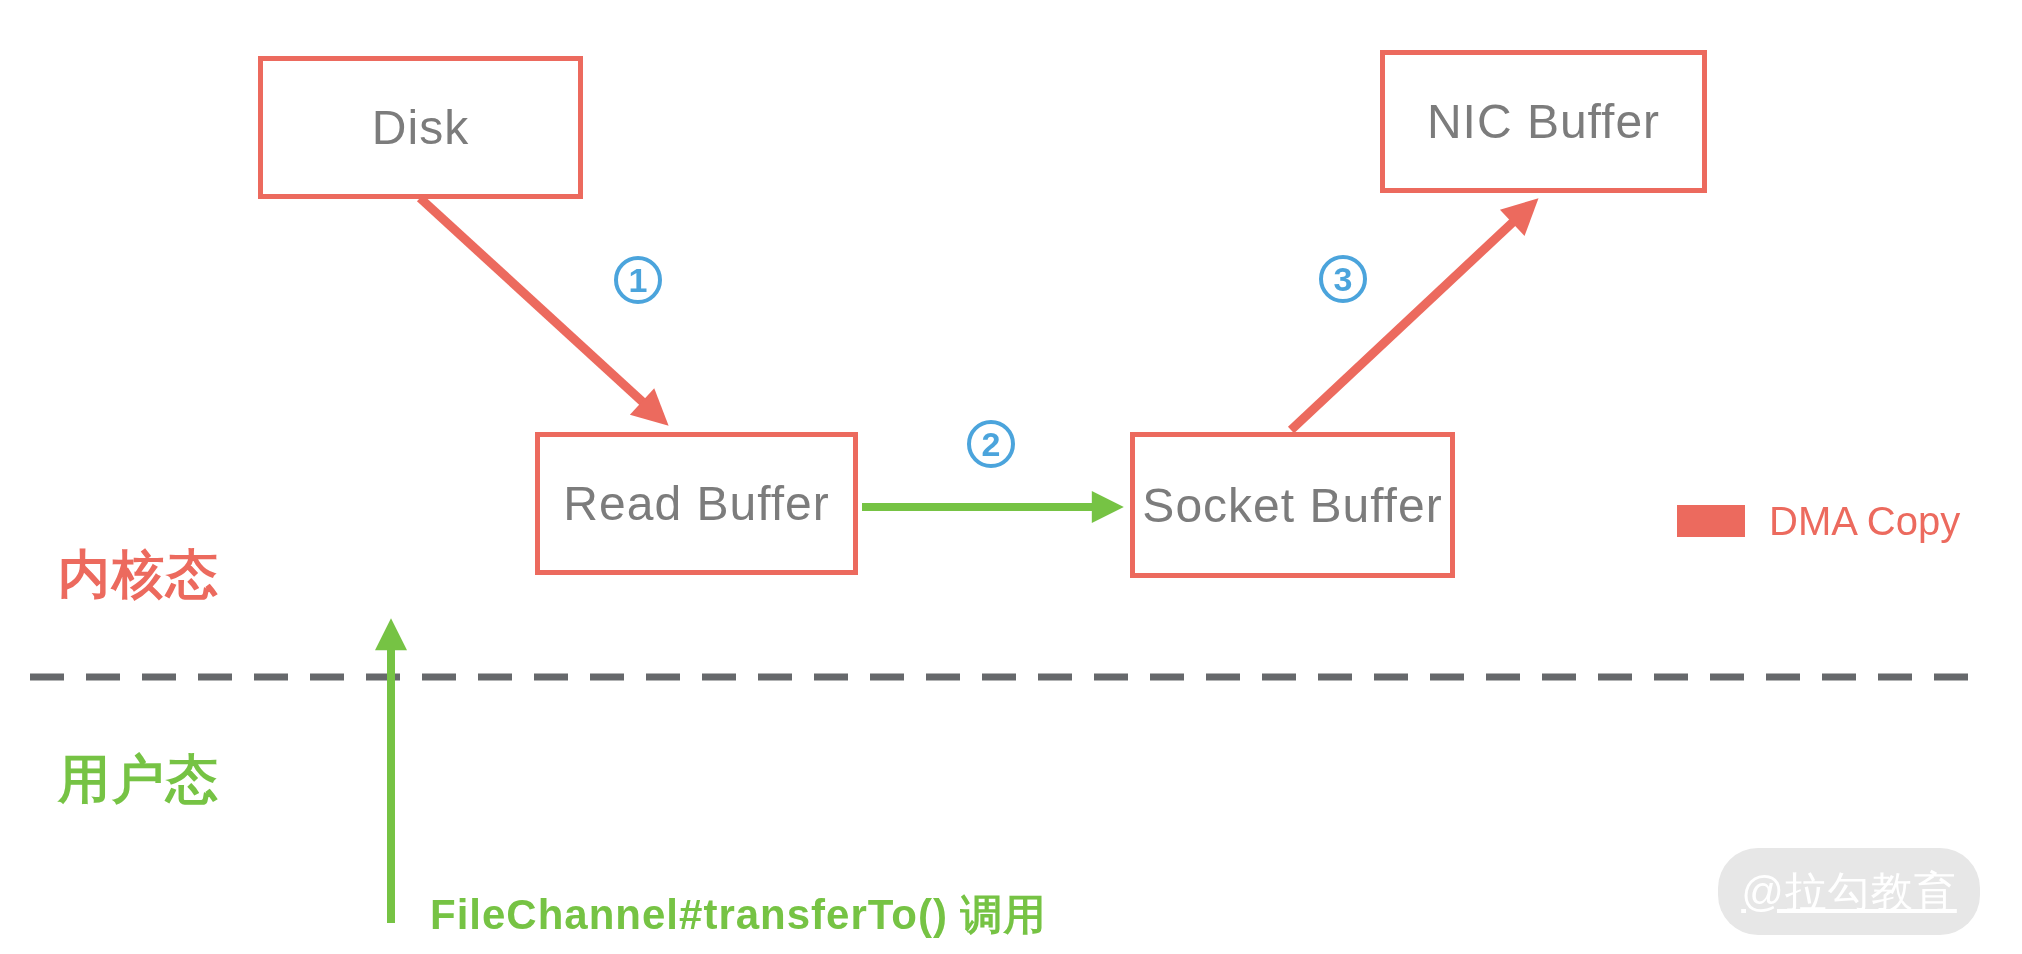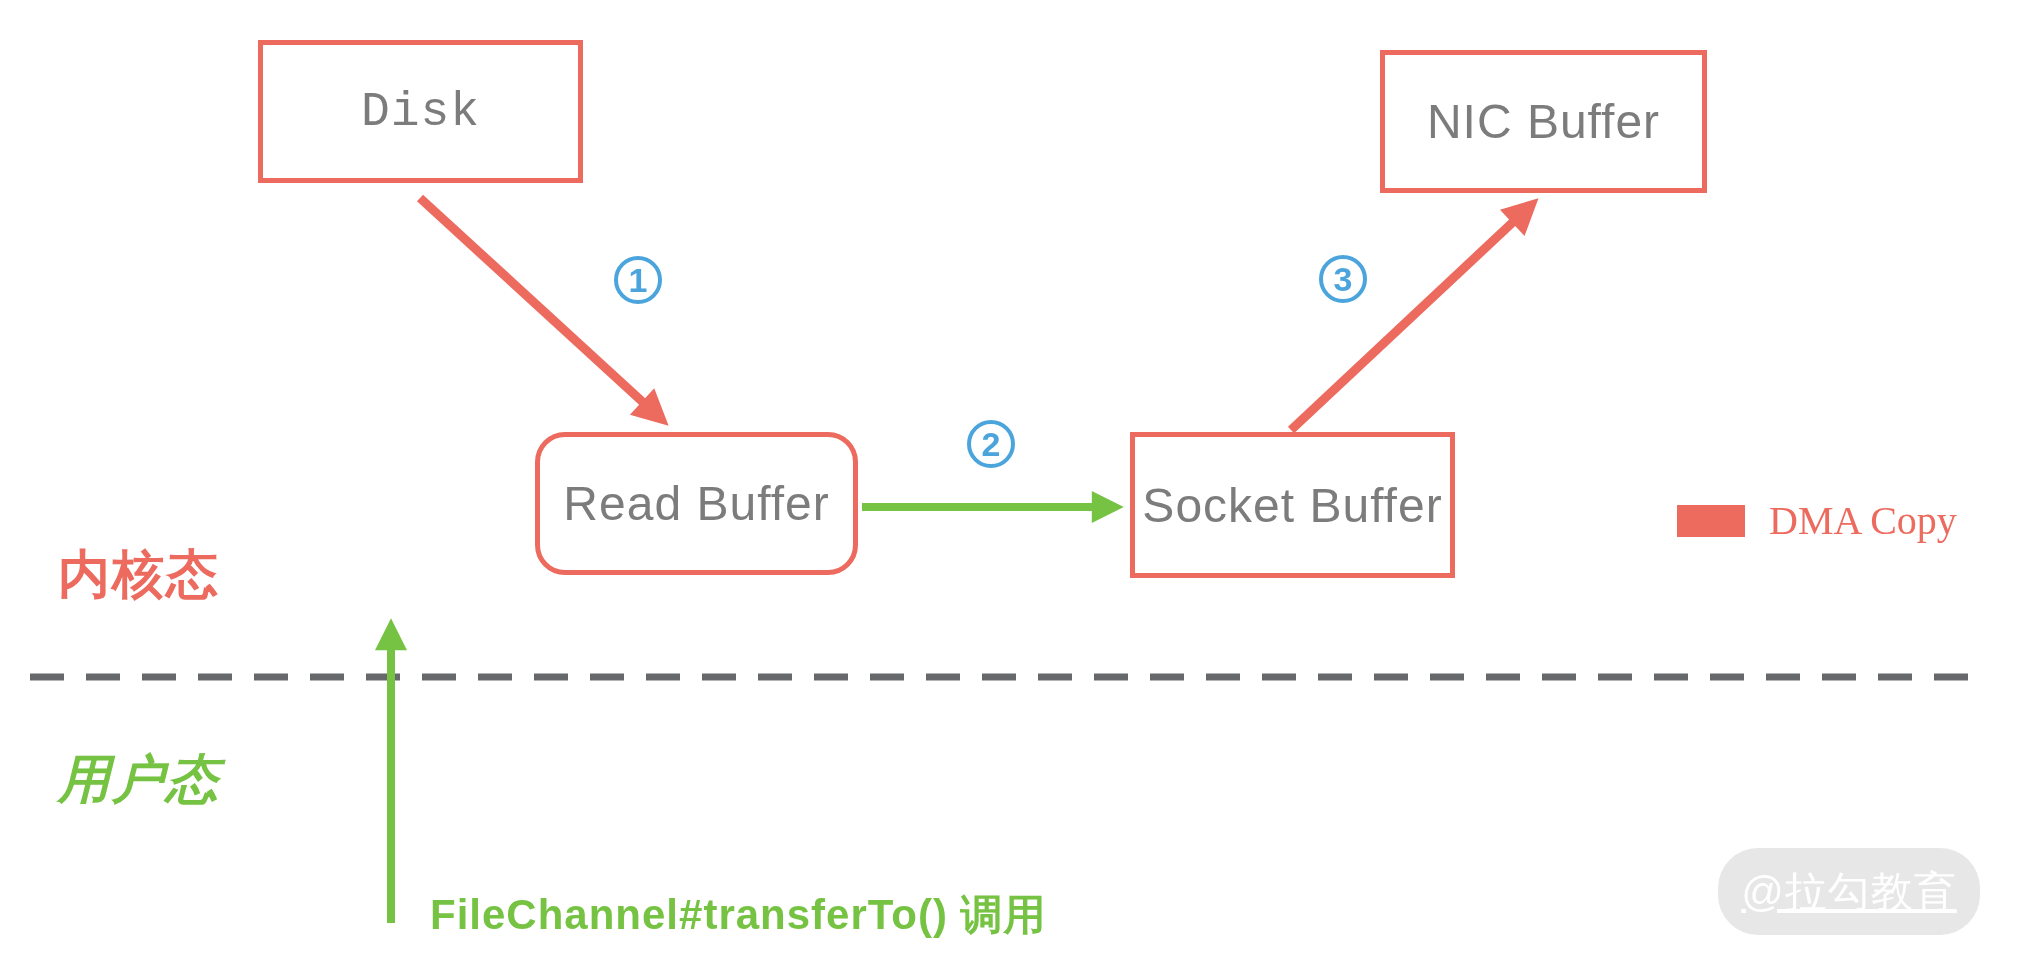--- a/index.html
+++ b/index.html
@@ -30,22 +30,22 @@
     position: absolute;
     border: 5px solid var(--red);
     background: #ffffff;
     display: flex;
     align-items: center;
     justify-content: center;
     color: var(--box-text);
     font-size: 48px;
     letter-spacing: 1px;
   }
-  .box-disk          { left: 258px;  top: 40px;  width: 325px; height: 143px; font-family: Liberation Mono, monospace; }
-  .box-read-buffer   { left: 535px;  top: 432px; width: 323px; height: 143px; border-radius: 30px; }
+  .box-disk          { left: 258px;  top: 56px;  width: 325px; height: 143px; }
+  .box-read-buffer   { left: 535px;  top: 432px; width: 323px; height: 143px; }
   .box-socket-buffer { left: 1130px; top: 432px; width: 325px; height: 146px; }
   .box-nic-buffer    { left: 1380px; top: 50px;  width: 327px; height: 143px; }
   .step-badge {
     position: absolute;
     width: 48px; height: 48px;
     border: 4px solid var(--blue);
     border-radius: 50%;
     color: var(--blue);
     font-size: 34px;
     font-weight: 700;
@@ -59,38 +59,37 @@
   .step-3 { left: 1319px; top: 255px; }
   .zone-label {
     position: absolute;
     left: 58px;
     font-size: 52px;
     font-weight: 700;
     line-height: 1;
     letter-spacing: 2px;
   }
   .kernel-label { top: 548px; color: var(--red); text-align: right; }
-  .user-label   { top: 753px; color: var(--green); font-style: italic; }
+  .user-label   { top: 753px; color: var(--green); }
   .syscall-label {
     position: absolute;
     left: 430px;
     top: 887px;
     color: var(--green);
     font-size: 42px;
     font-weight: 700;
     letter-spacing: 1px;
   }
   .legend {
     position: absolute;
     left: 1677px;
     top: 505px;
     display: flex;
     flex-direction: column;
     gap: 29px;
-    font-family: Liberation Serif, serif;
   }
   .legend-row {
     display: flex;
     align-items: center;
   }
   .legend-swatch {
     width: 68px;
     height: 32px;
     margin-right: 24px;
     flex: 0 0 auto;

